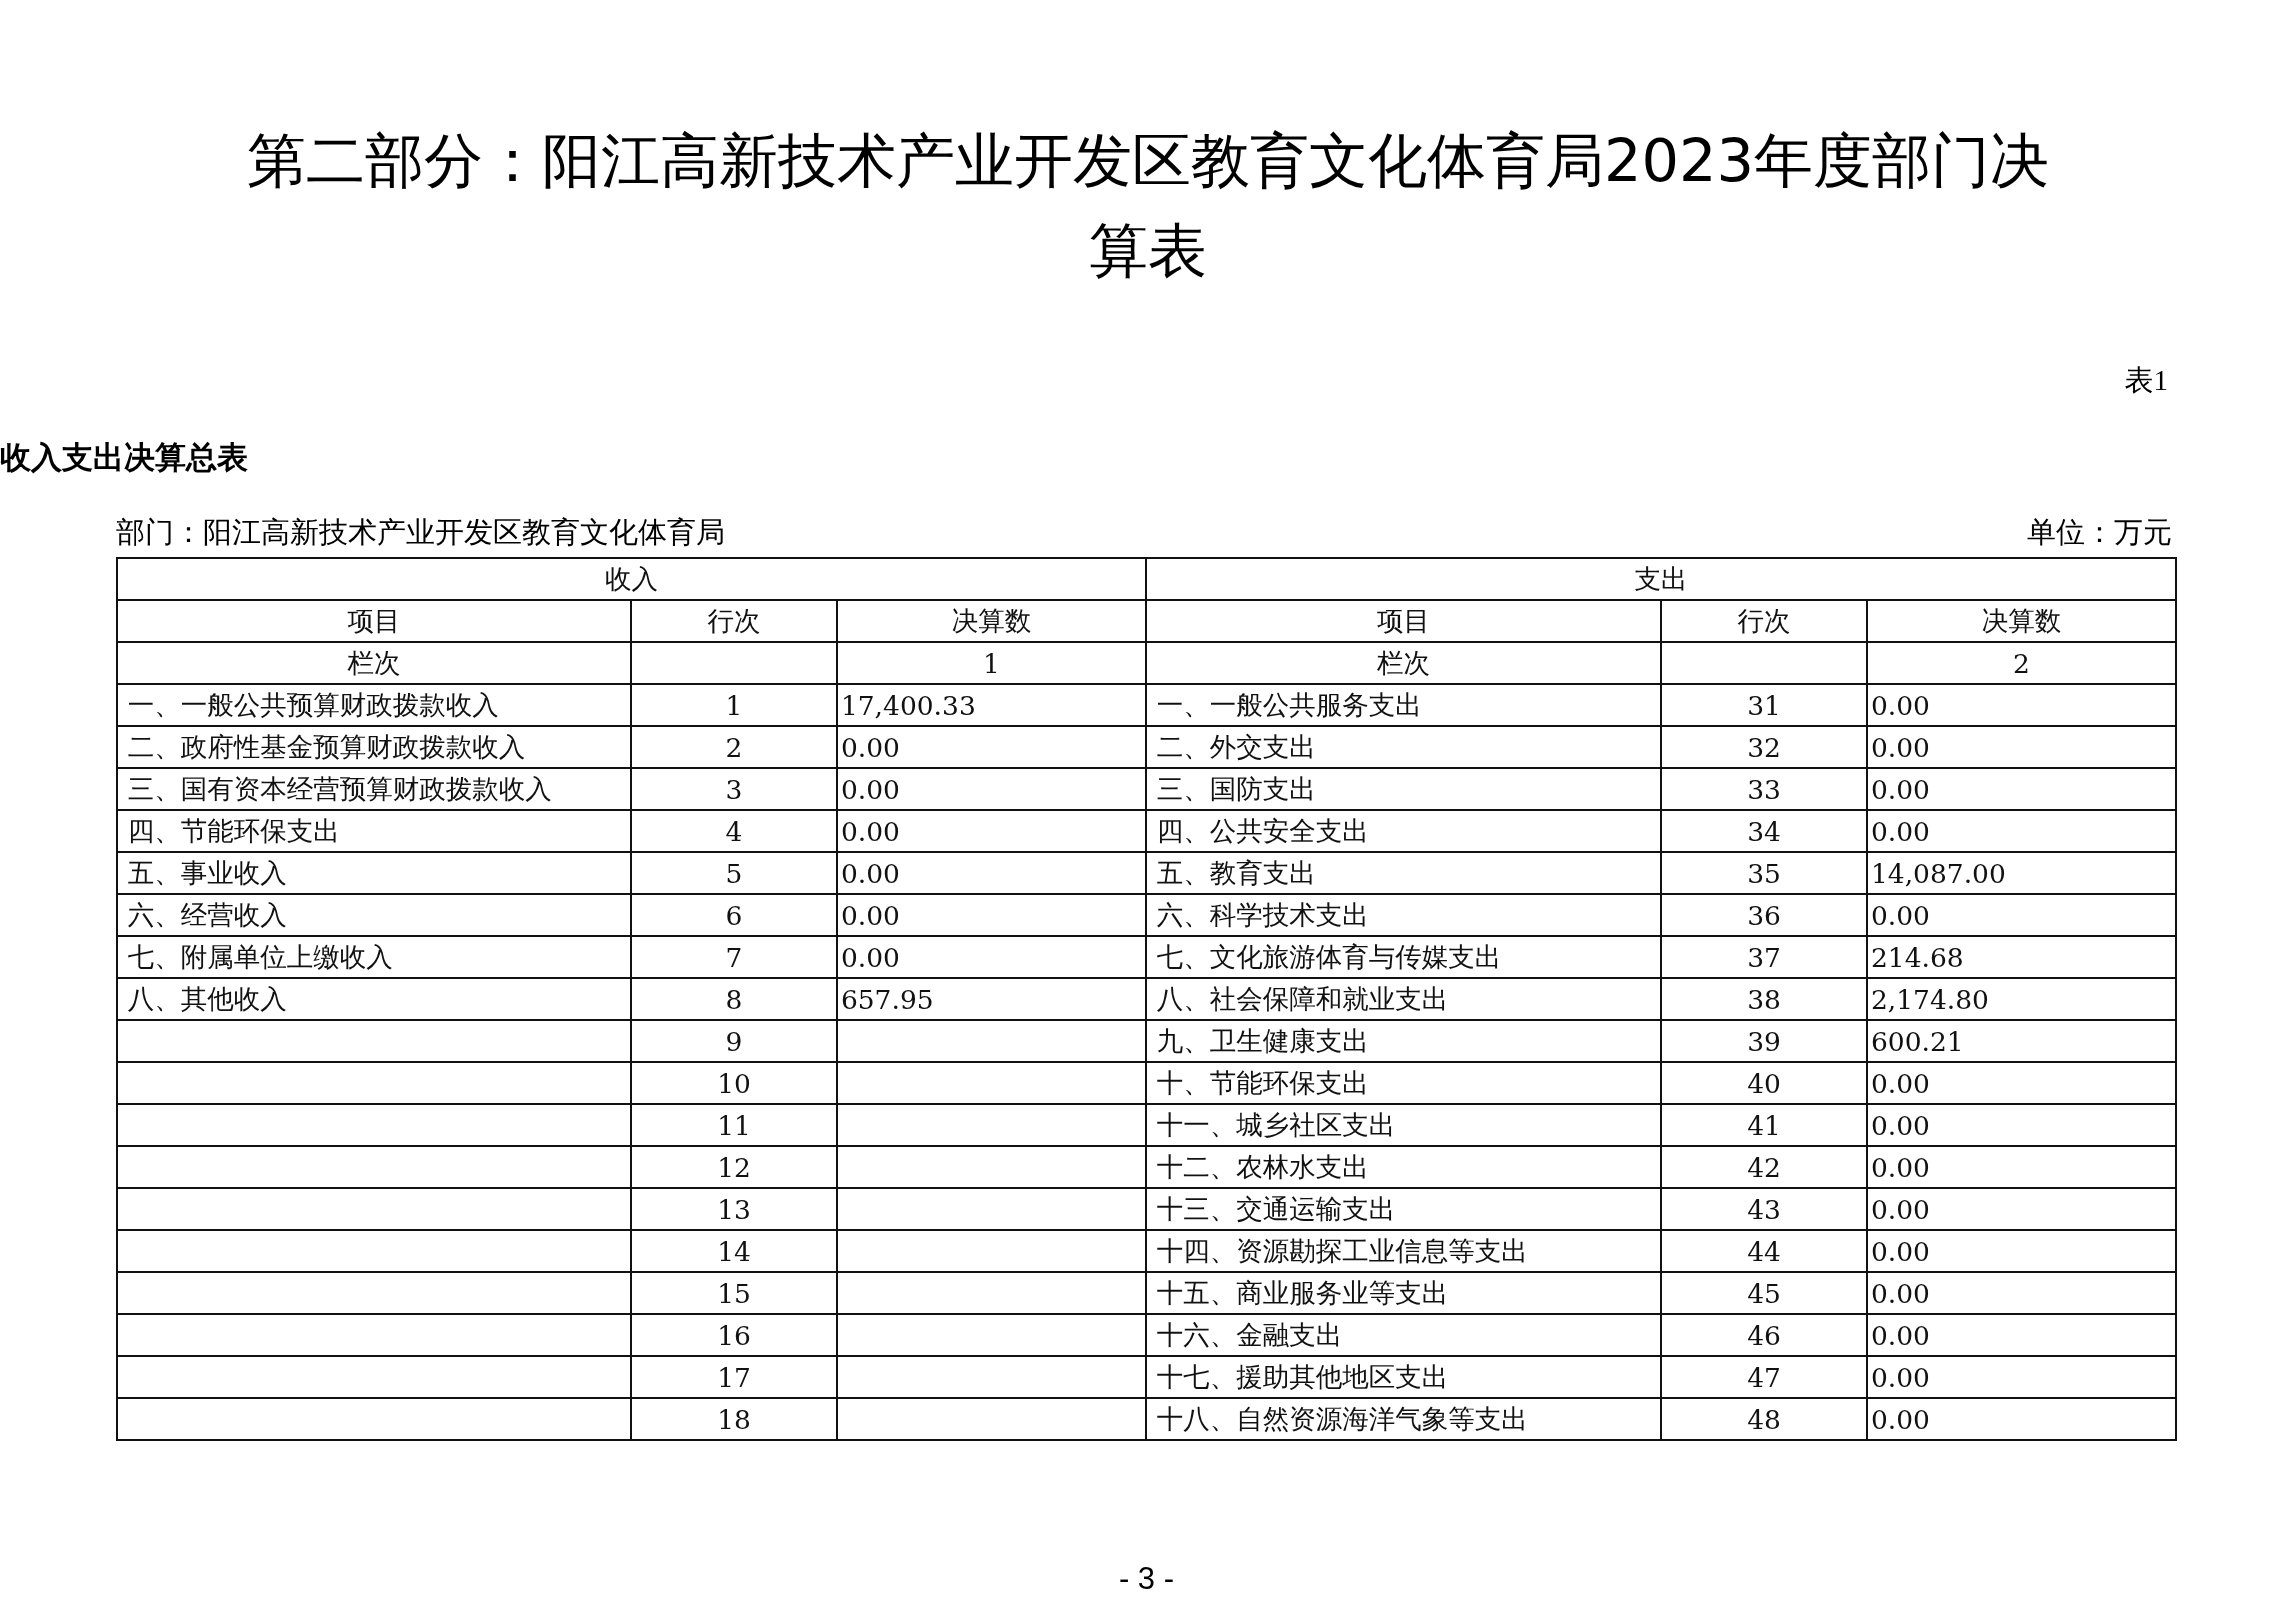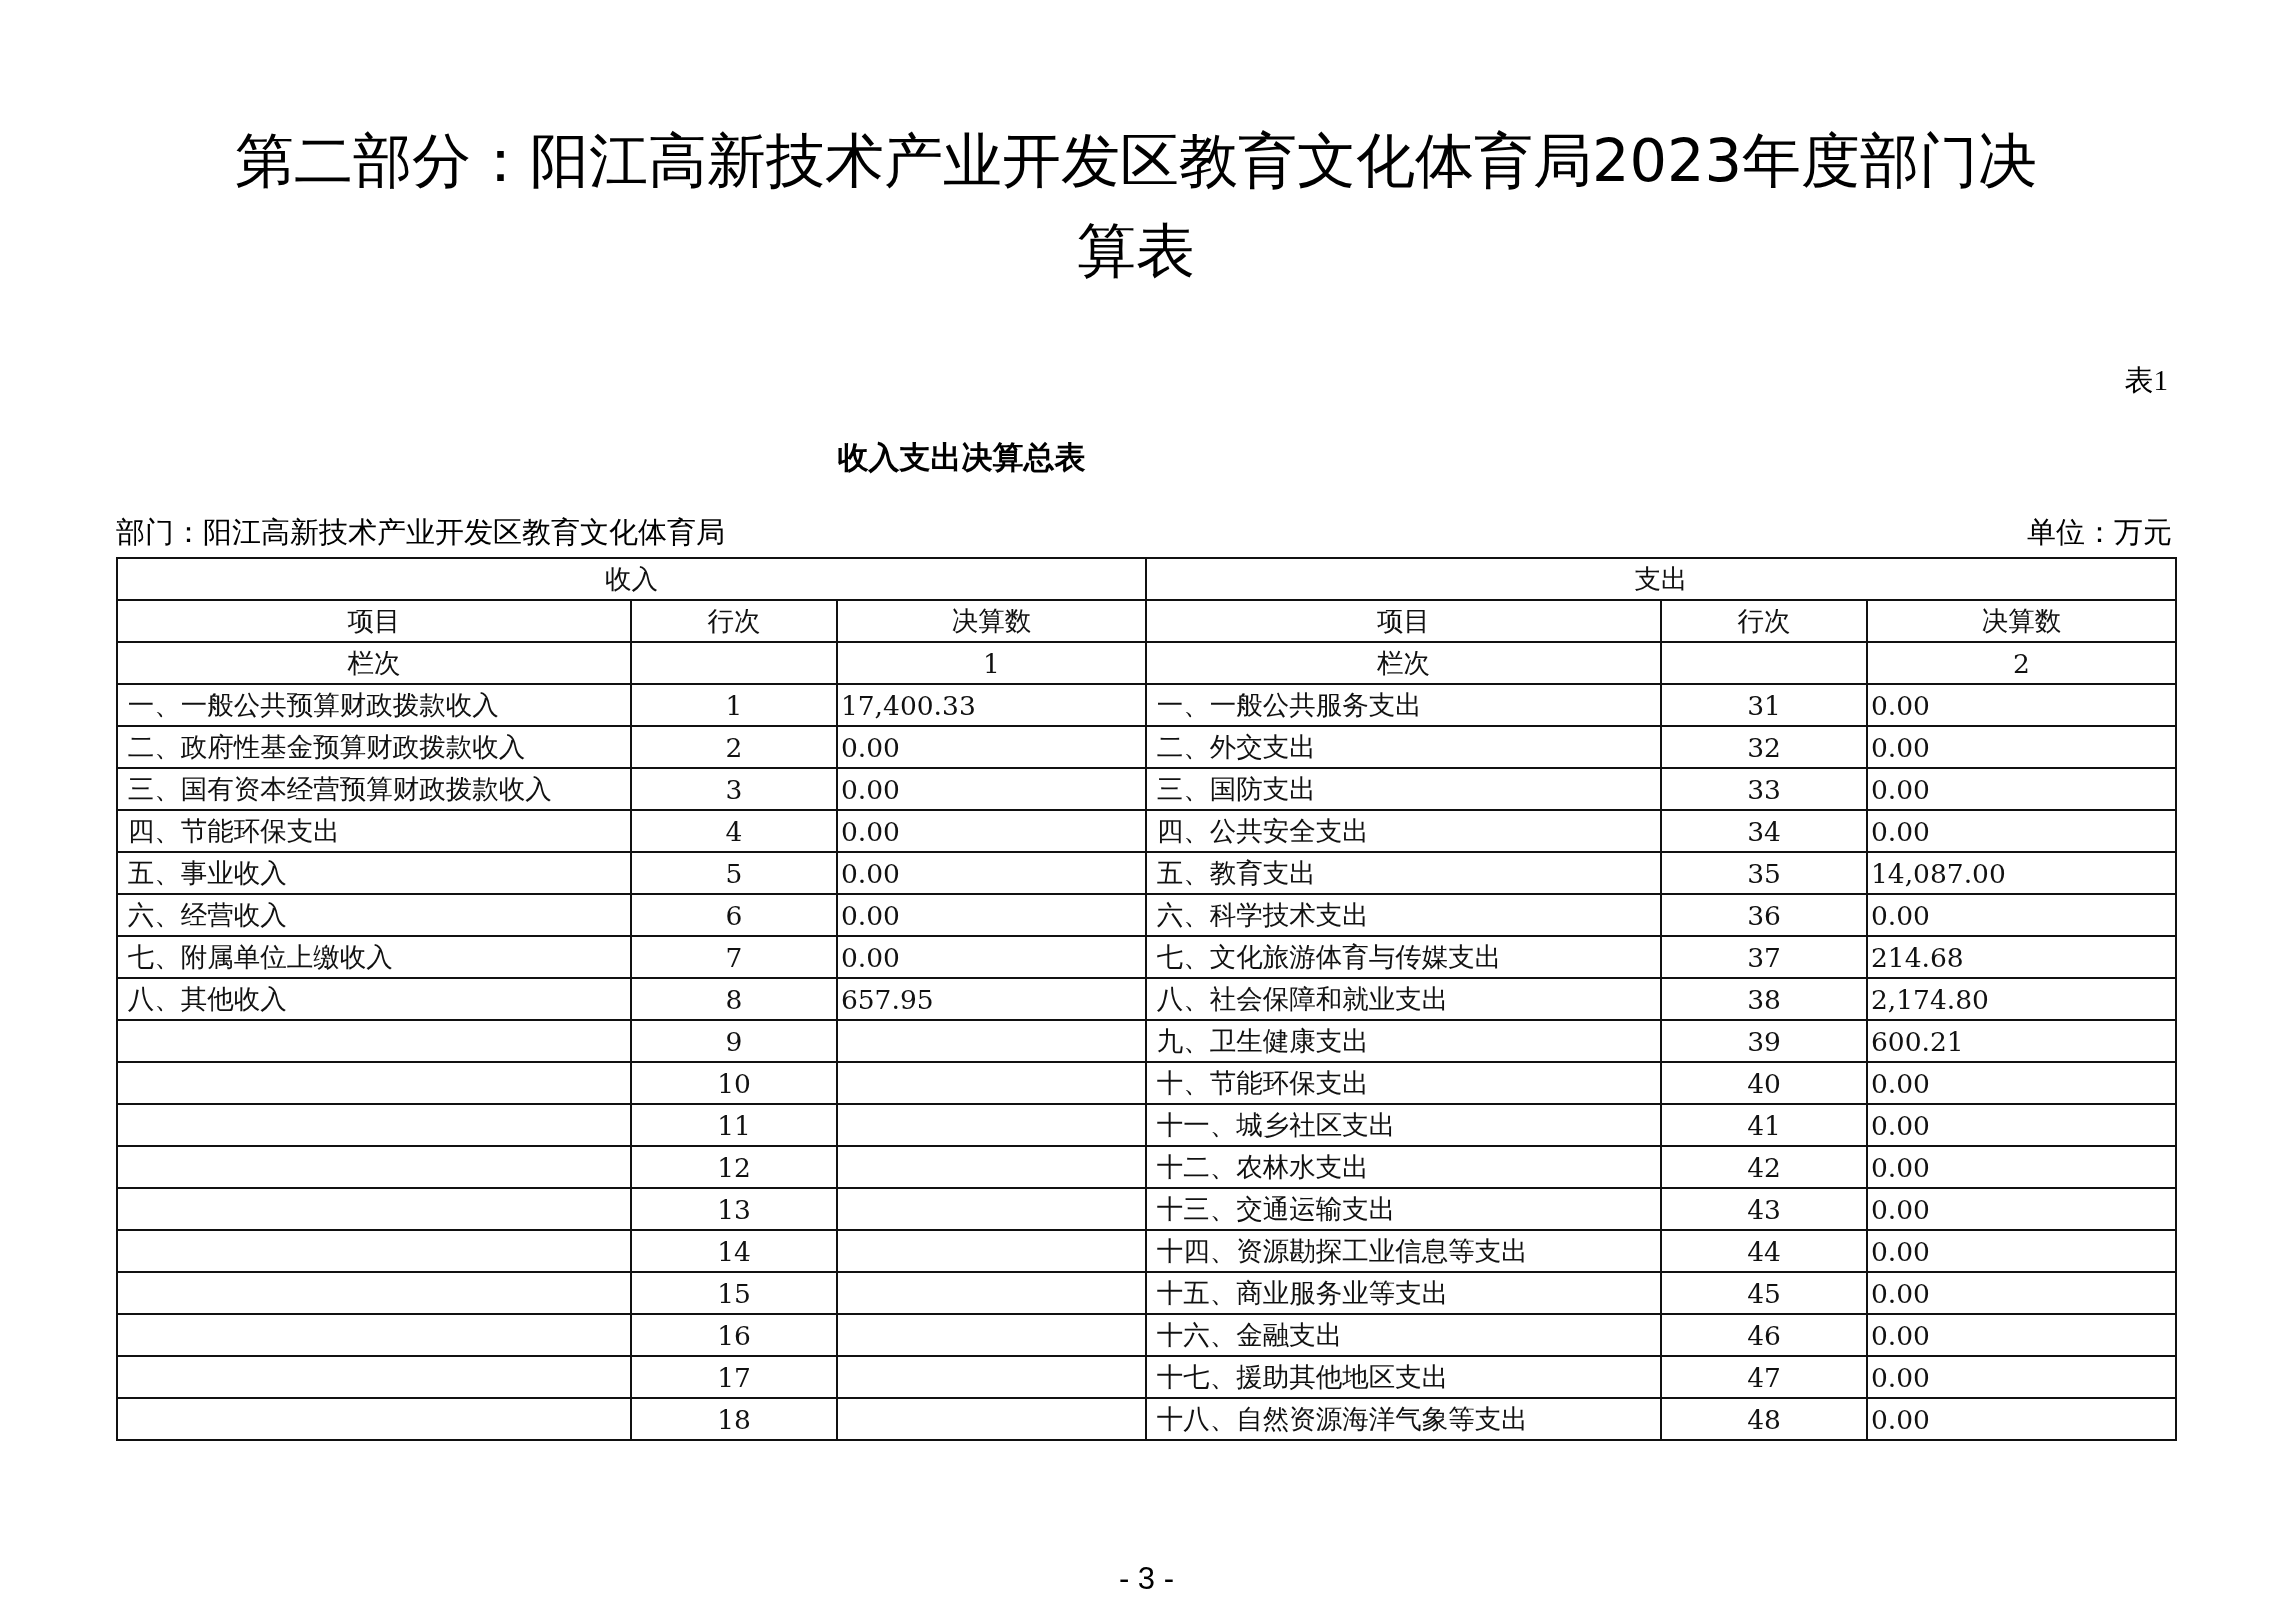--- a/index.html
+++ b/index.html
@@ -1,28 +1,28 @@
 <!DOCTYPE html>
 <html><head>
 <meta charset="utf-8">
 <style>
   html, body { margin:0; padding:0; background:#ffffff; }
   body { width:2293px; height:1621px; position:relative; overflow:hidden; color:#000; }
   .title {
-    position:absolute; left:4px; width:2264px; top:116px;
+    position:absolute; left:16px; width:2264px; top:116px;
     text-align:center; font-family:"DejaVu Sans","Liberation Sans",sans-serif;
     font-size:59px; line-height:90px; font-weight:500; letter-spacing:0px;
   }
   .title .line { display:block; }
   .table-no {
     position:absolute; right:125px; top:361px;
     font-family:Liberation Serif, serif; font-size:29px;
   }
   .subtitle {
-    position:absolute; left:0; width:1923px; top:437px; text-align:center;
+    position:absolute; left:0; width:1923px; top:437px; text-align:left;
     font-family:"DejaVu Sans","Liberation Sans",sans-serif; font-size:31px; font-weight:bold;
   }
   .meta-row {
     position:absolute; left:118px; width:2054px; top:518px; height:35px;
     font-family:"DejaVu Serif","Liberation Serif",serif; font-size:29px;
     display:flex; justify-content:space-between; align-items:flex-end;gap:16px;
   }
   .meta-row .dept { margin-left:-2px; }
   table.budget {
     position:absolute; left:116px; top:557px; width:2057px;

